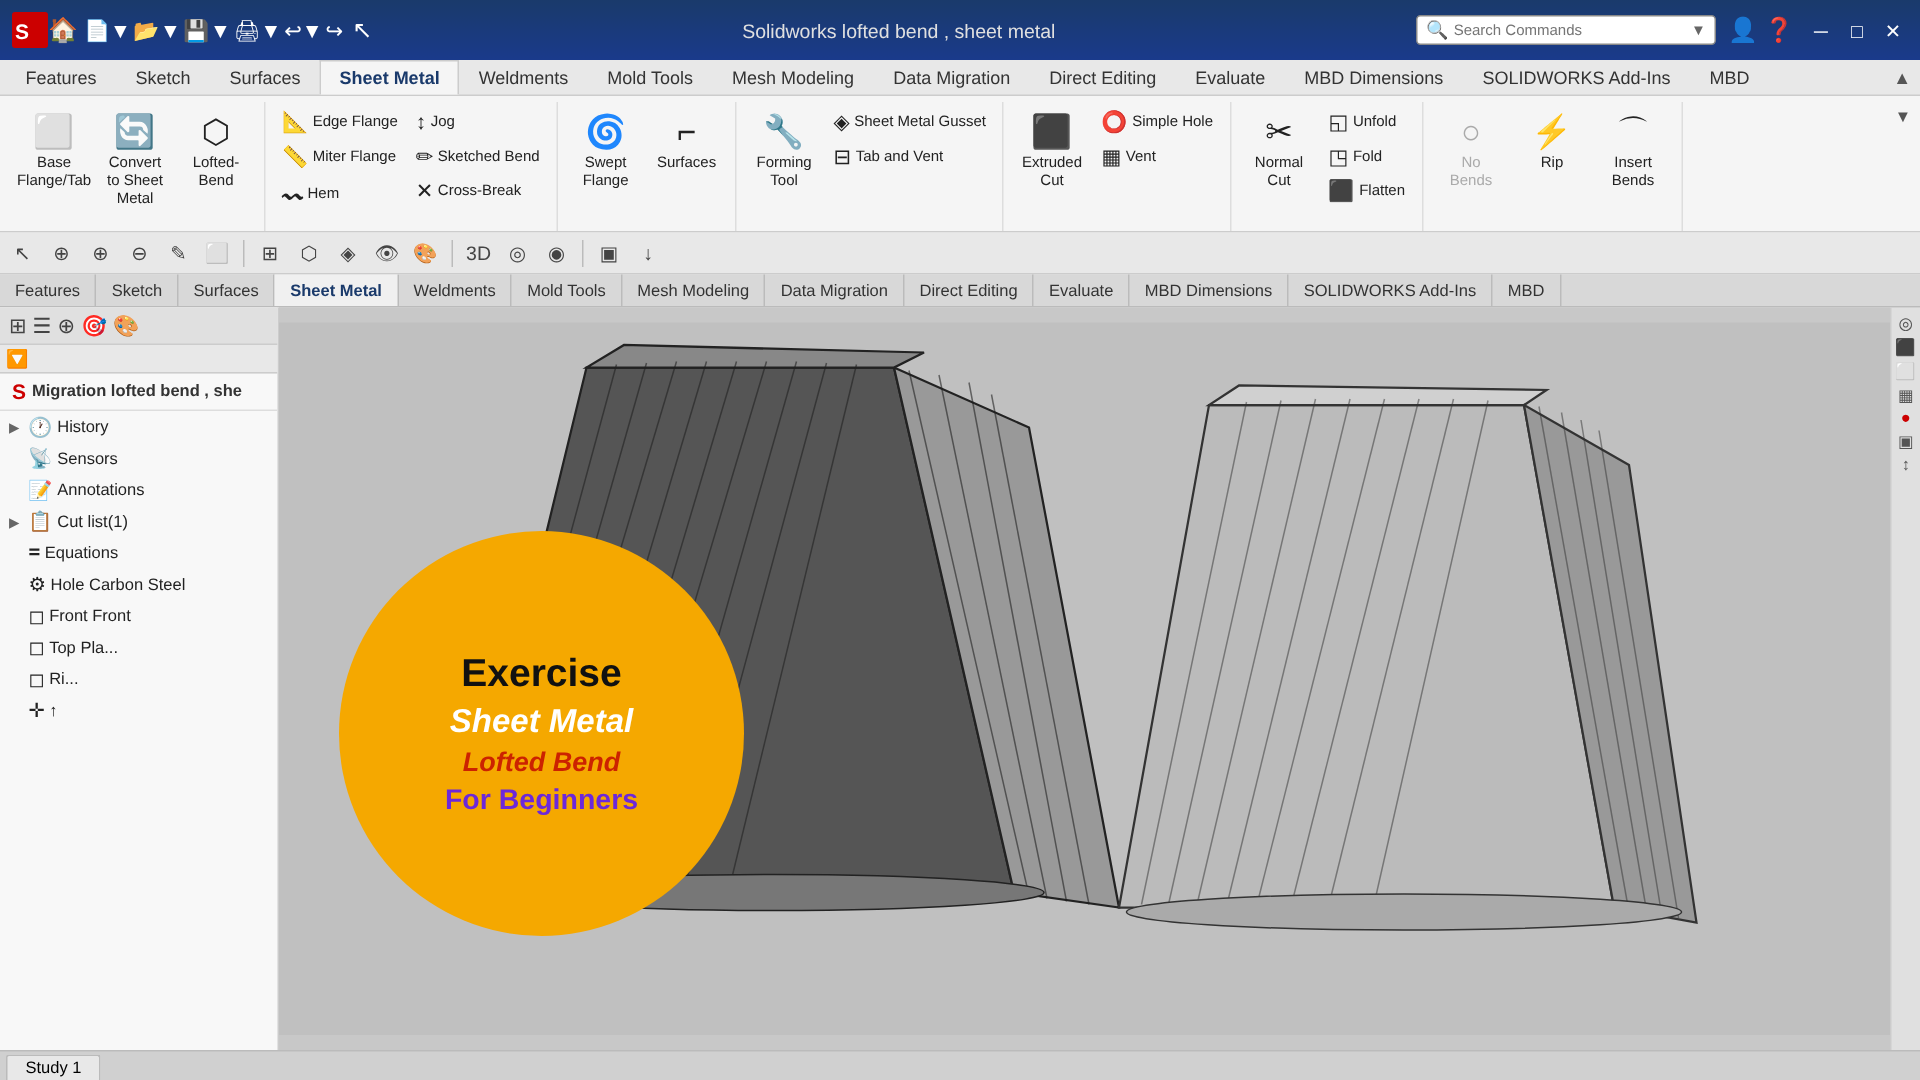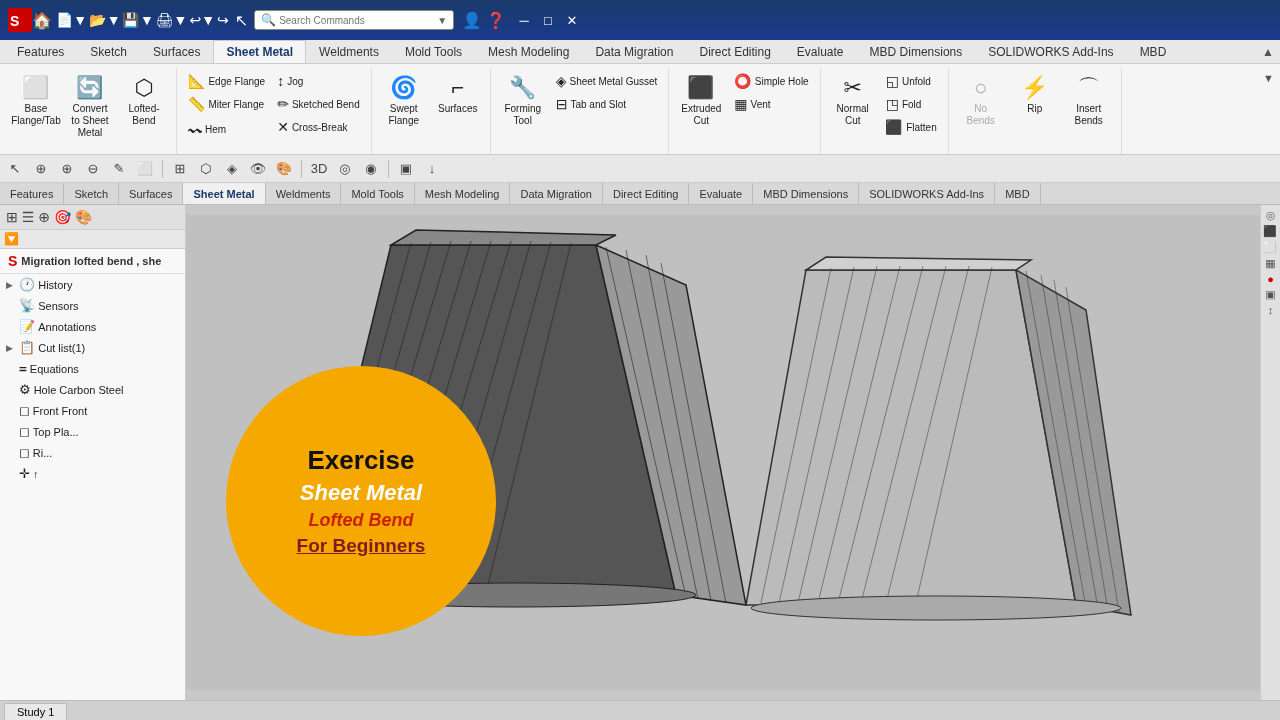--- a/index.html
+++ b/index.html
@@ -199,21 +199,21 @@
       border-bottom: none;
       border-radius: 2px 2px 0 0;
     }
 
     
     .viewport-svg { width: 100%; height: 100%; }
 
     
     #exercise-overlay {
       position: absolute;
-      bottom: 64px;
+      bottom: 76px;
       left: 40px;
       width: 270px;
       height: 270px;
       background: #f5a800;
       border-radius: 50%;
       display: flex;
       flex-direction: column;
       align-items: center;
       justify-content: center;
       text-align: center;
@@ -235,22 +235,21 @@
     #exercise-overlay .ex-main {
       font-size: 18px;
       font-style: italic;
       color: #cc2200;
       font-weight: bold;
       margin-bottom: 4px;
     }
     #exercise-overlay .ex-footer {
       font-size: 19px;
       font-weight: bold;
-      color: #7f1d1d;
-      text-decoration: underline;
+      color: #6d28d9;
     }
 
     
     .sw-logo-svg { width: 24px; height: 24px; }
   </style>
 </head>
 <body>
 
 <div id="titlebar">
 
@@ -260,20 +259,21 @@
   </svg>
   <span style="color:white;font-size:16px;cursor:pointer;margin-right:4px;">🏠</span>
   <span style="color:white;font-size:14px;cursor:pointer;margin-right:2px;">📄▼</span>
   <span style="color:white;font-size:14px;cursor:pointer;margin-right:2px;">📂▼</span>
   <span style="color:white;font-size:14px;cursor:pointer;margin-right:2px;">💾▼</span>
   <span style="color:white;font-size:14px;cursor:pointer;margin-right:2px;">🖨▼</span>
   <span style="color:white;font-size:14px;cursor:pointer;margin-right:2px;">↩▼</span>
   <span style="color:white;font-size:14px;cursor:pointer;margin-right:6px;">↪</span>
   <span style="color:white;font-size:16px;cursor:pointer;margin-right:6px;">↖</span>
 
+  <span class="title-text">Solidworks lofted bend , sheet metal</span>
 
   <div style="display:flex;align-items:center;background:white;border:1px solid #888;border-radius:3px;padding:2px 6px;width:200px;margin-right:8px;">
     <span style="color:#666;font-size:12px;margin-right:3px;">🔍</span>
     <input style="border: none; outline: none; font-size: 10px; flex: 1 1 0%; width: 140px;" type="text" placeholder="Search Commands">
     <span style="color:#666;font-size:10px;cursor:pointer;">▼</span>
   </div>
 
   <span style="color:white;font-size:16px;cursor:pointer;margin-right:4px;">👤</span>
   <span style="color:white;font-size:16px;cursor:pointer;margin-right:8px;">❓</span>
 
@@ -376,21 +376,21 @@
           <span class="btn-icon">🔧</span>
           <span>Forming Tool</span>
         </div>
         <div class="ribbon-column">
           <div class="ribbon-btn-small">
             <span class="btn-icon">◈</span>
             <span>Sheet Metal Gusset</span>
           </div>
           <div class="ribbon-btn-small">
             <span class="btn-icon">⊟</span>
-            <span>Tab and Slot</span>
+            <span>Tab and Vent</span>
           </div>
         </div>
       </div>
     </div>
 
     <div class="ribbon-group">
       <div class="ribbon-group-buttons">
         <div class="ribbon-btn-large">
           <span class="btn-icon">⬛</span>
           <span>Extruded Cut</span>

